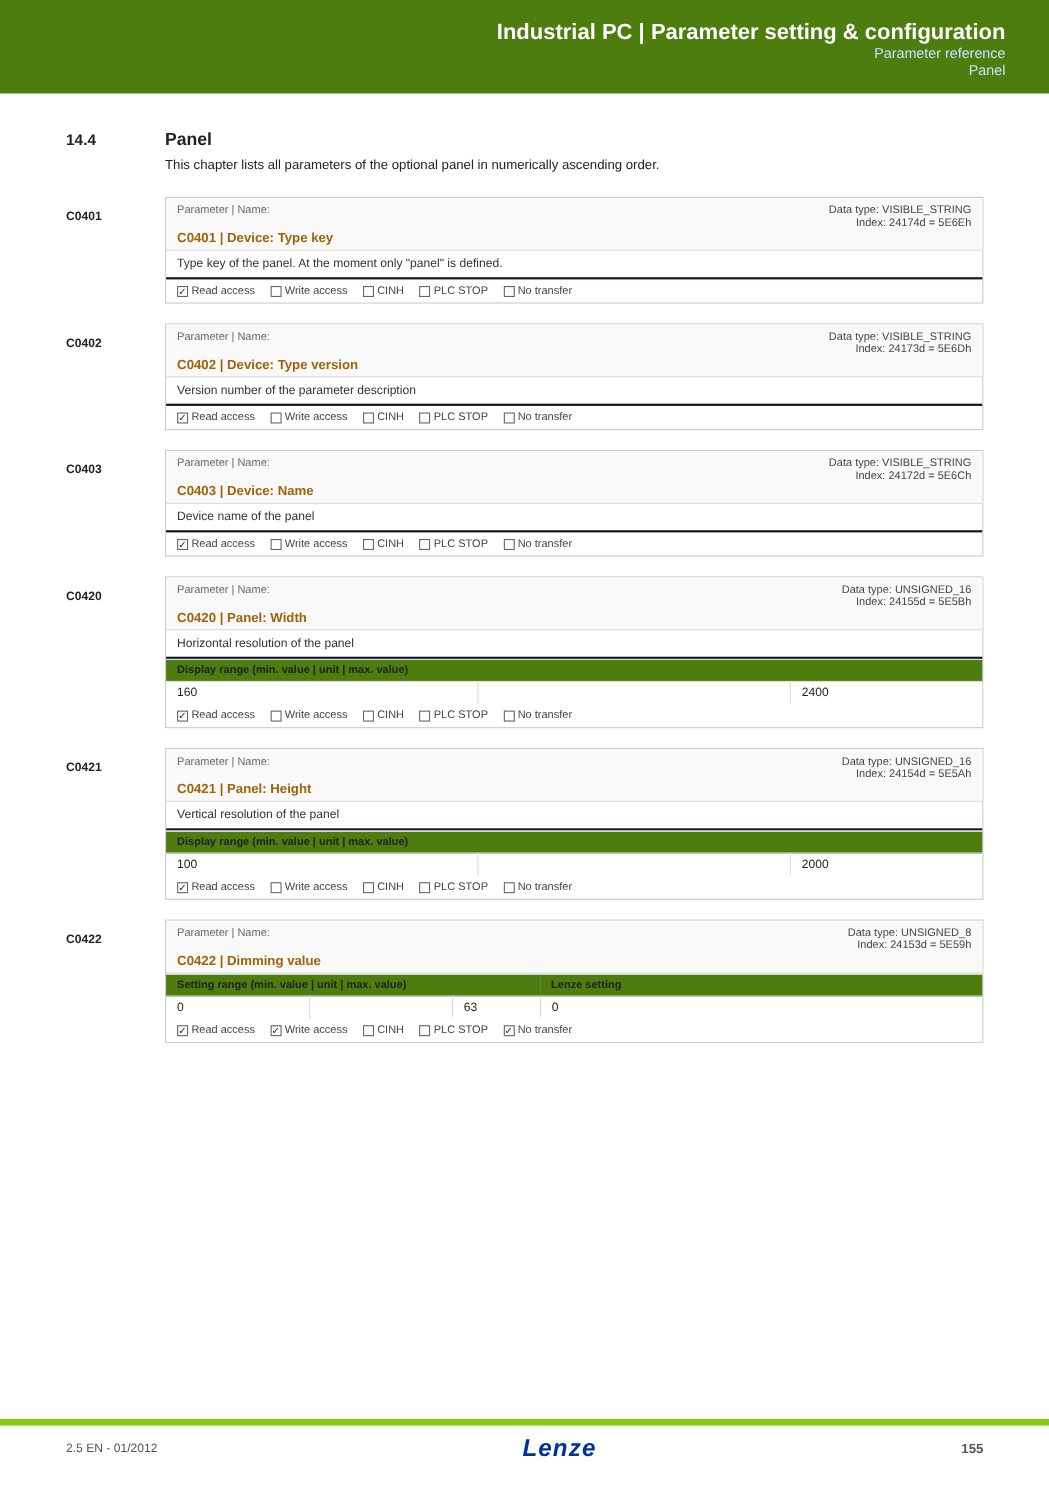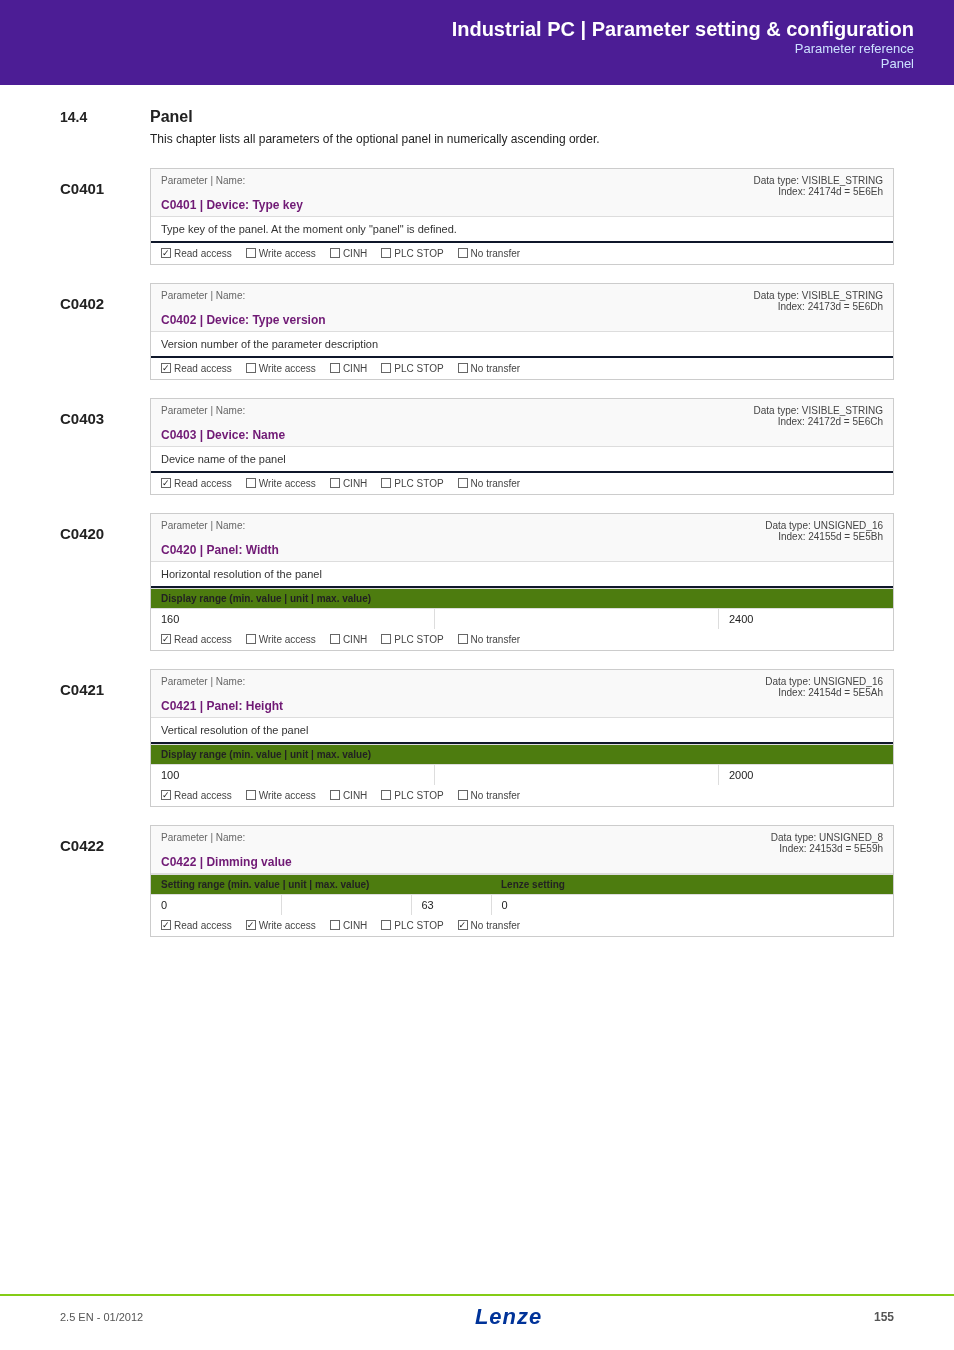--- a/index.html
+++ b/index.html
@@ -8,42 +8,42 @@
       font-size: 11px;
       background: #fff;
       color: #222;
       width: 954px;
       min-height: 1350px;
       position: relative;
     }
 
     
     .header {
-      background: #4c1d95;
+      background: #4d7c0f;
       color: #fff;
       padding: 18px 40px 14px 40px;
       text-align: right;
     }
     .header-title {
       font-size: 20px;
       font-weight: bold;
       color: #fff;
     }
     .header-sub1 {
       font-size: 13px;
       color: #cce0ff;
     }
     .header-sub2 {
       font-size: 13px;
       color: #cce0ff;
     }
 
     
     .content {
-      padding: 13px 60px 80px 60px;
+      padding: 24px 60px 80px 60px;
     }
 
     
     .chapter-row {
       display: flex;
       align-items: baseline;
       margin-bottom: 6px;
       margin-top: 10px;
     }
     .chapter-num {
@@ -63,21 +63,21 @@
     }
 
     
     .param-section {
       display: flex;
       align-items: flex-start;
       margin-bottom: 0;
     }
     .param-id {
       min-width: 90px;
-      font-size: 15px;
+      font-size: 11px;
       font-weight: bold;
       padding-top: 12px;
       color: #222;
     }
     .param-box {
       flex: 1;
       border: 1px solid #ccc;
       margin-bottom: 18px;
     }
     .param-header {
@@ -93,21 +93,21 @@
       color: #666;
     }
     .param-header-left .param-name-label {
       font-size: 10px;
       color: #666;
       margin-bottom: 1px;
     }
     .param-full-name {
       font-size: 12px;
       font-weight: bold;
-      color: #701a75;
+      color: #a16207;
       margin-top: 12px;
     }
     .param-header-right {
       text-align: right;
       font-size: 10px;
       color: #444;
       white-space: nowrap;
     }
     .param-desc {
       padding: 6px 10px;
@@ -119,20 +119,21 @@
       padding: 5px 10px;
       font-size: 10px;
       color: #444;
       display: flex;
       gap: 14px;
       align-items: center;
       flex-wrap: wrap;
     }
     .access-item {
       display: flex;
+      align-items: center;
       gap: 3px;
     }
     .checkbox {
       display: inline-block;
       width: 10px;
       height: 10px;
       border: 1px solid #666;
       vertical-align: middle;
       position: relative;
       background: #fff;
@@ -188,21 +189,21 @@
       position: absolute;
       bottom: 20px;
       left: 0;
       right: 0;
       display: flex;
       justify-content: space-between;
       align-items: center;
       padding: 0 60px;
       font-size: 11px;
       color: #555;
-      border-top: 2px solid #84cc16;
+      border-top: 6px solid #84cc16;
       padding-top: 8px;
     }
     .footer-logo {
       font-size: 22px;
       font-weight: bold;
       font-style: italic;
       color: #003399;
       letter-spacing: 1px;
     }
     .footer-page {

